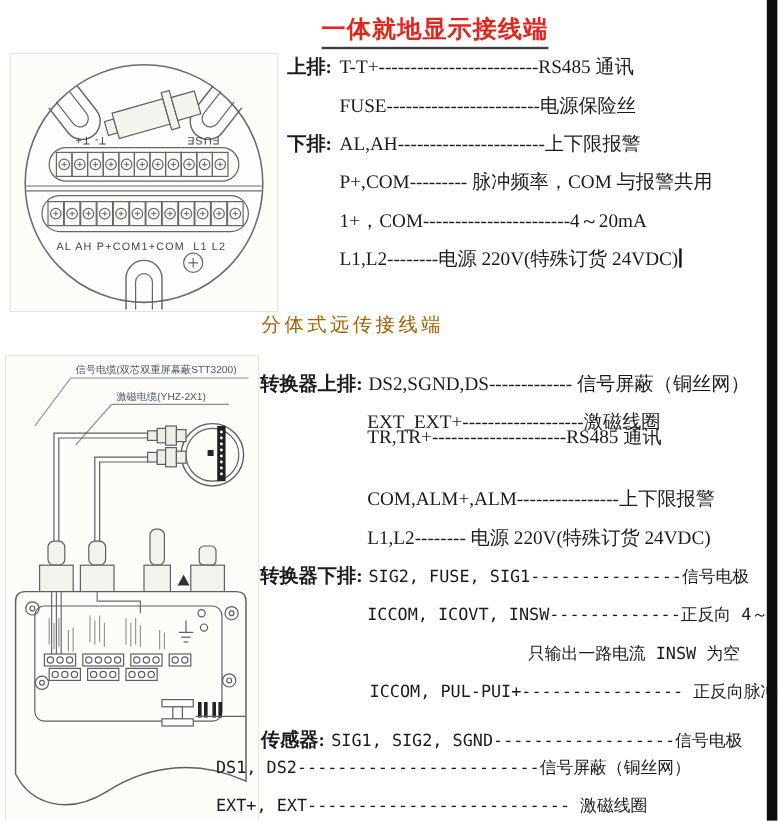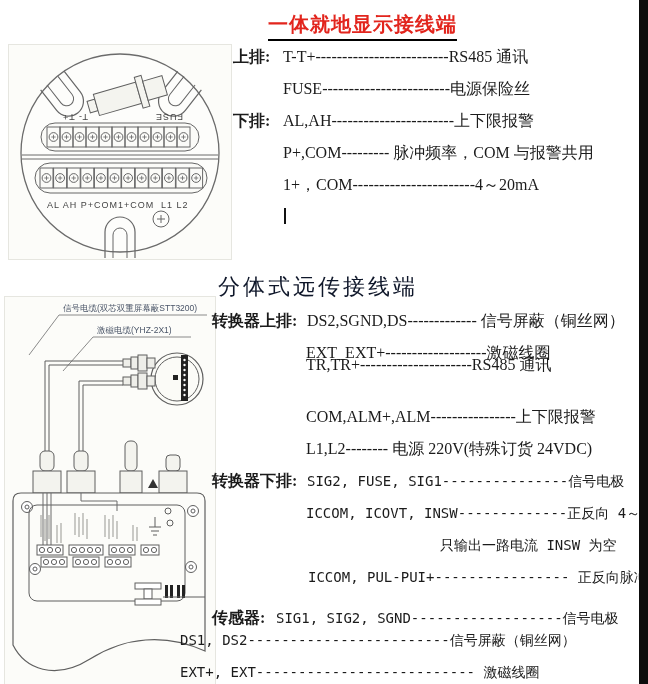--- a/index.html
+++ b/index.html
@@ -6,29 +6,29 @@
   body{
     width:648px;height:684px;position:relative;background:#ffffff;
     font-family:"Liberation Serif","DejaVu Serif",serif;
     color:#1b1b1b;overflow:hidden;
   }
   .right-edge-bar{position:absolute;right:0;top:0;width:9px;height:684px;background:#0d0d0d;}
 
   .doc-title{
     position:absolute;left:268px;top:11px;
     font-size:20px;font-weight:bold;color:#e2251d;
-    letter-spacing:1px;border-bottom:2px solid #000000;padding-bottom:1px;
+    letter-spacing:1px;border-bottom:2px solid #404040;padding-bottom:1px;
     white-space:nowrap;
   }
   .section2-heading{
-    position:absolute;left:218px;top:272px;
-    font-size:22px;letter-spacing:3px;color:#0f172a;white-space:nowrap;
+    position:absolute;left:218px;top:261px;
+    font-size:16px;letter-spacing:3px;color:#a16207;white-space:nowrap;
   }
 
-  .txt-line{position:absolute;font-size:16px;line-height:21px;white-space:nowrap;}
+  .txt-line{position:absolute;font-size:16px;line-height:21px;white-space:nowrap;text-align:center;}
   .txt-line .lbl{font-weight:bold;display:inline-block;}
   .lbl-w48{width:50px;}
   .lbl-w94{width:95px;}
   .lbl-w64{width:64px;margin-top:10px;}
   .mono{font-family:"DejaVu Sans Mono","Liberation Mono",monospace;font-size:14px;}
   .squiggle{
     text-decoration-style:wavy;
     text-decoration-color:#e2251d;
     text-underline-offset:3px;
     text-decoration-thickness:1px;
@@ -136,21 +136,21 @@
 <div class="txt-line" style="left:233px;top:110px">
   <span class="lbl lbl-w48">下排:</span><span>AL,AH-----------------------上下限报警</span>
 </div>
 <div class="txt-line" style="left:283px;top:142px">
   <span>P+,COM--------- 脉冲频率，COM 与报警共用</span>
 </div>
 <div class="txt-line" style="left:283px;top:174px">
   <span>1+，COM-----------------------4～20mA</span>
 </div>
 <div class="txt-line" style="left:283px;top:206px">
-  <span class="cursor"></span>
+  <span>L1,L2--------电源 220V(特殊订货 24VDC)</span><span class="cursor"></span>
 </div>
 
 <div class="section2-heading">分体式远传接线端</div>
 
 <div class="diagram-box" id="diag2">
   <svg width="210" height="388" viewBox="0 0 210 388">
 
     <text class="cable-label" x="58" y="14">信号电缆(双芯双重屏幕蔽STT3200)</text>
     <line x1="54" y1="18" x2="202" y2="18" stroke="#8a8a8a"></line>
     <polyline points="54,18 24,58" fill="none" stroke="#8a8a8a"></polyline>

